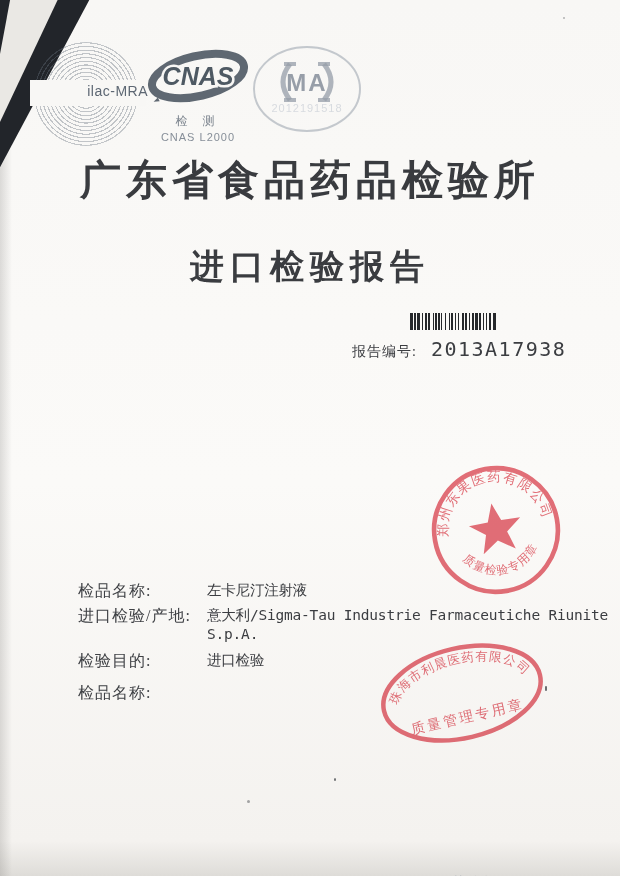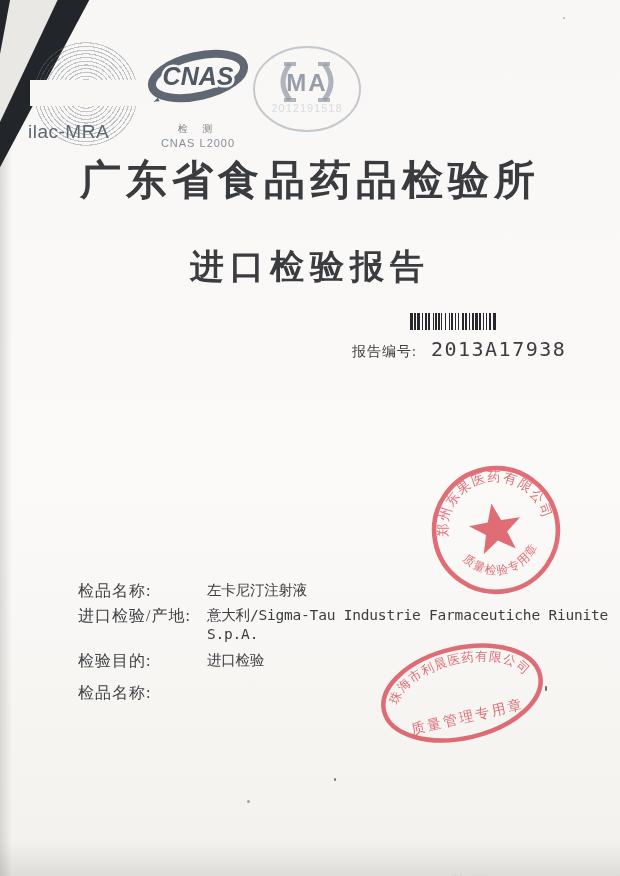--- a/index.html
+++ b/index.html
@@ -16,24 +16,24 @@
   .corner-sliver{position:absolute;left:0;top:0;width:72px;height:142px;background:#eae8e4;
     clip-path:polygon(14% 0,80% 0,0 86%,0 38%);}
   .speck{position:absolute;border-radius:50%;background:#6b6d70;}
 
   
   .ilac{position:absolute;left:34px;top:42px;width:104px;height:104px;}
   .ilac .rings{position:absolute;inset:0;border-radius:50%;
     background:repeating-radial-gradient(circle at 50% 50%,
       rgba(102,112,124,0) 0 2.6px, rgba(102,112,124,.38) 2.6px 3.7px);}
   .ilac .band{position:absolute;left:-4px;right:-8px;top:38px;height:26px;background:#f8f7f5;}
-  .ilac .txt{position:absolute;left:-6px;right:-10px;top:41px;text-align:left;
-    font-family:"Liberation Sans","DejaVu Sans",sans-serif;font-size:19px;color:#5d6773;letter-spacing:.5px;margin-top:38px;}
+  .ilac .txt{position:absolute;left:-6px;right:-10px;top:41px;text-align:right;
+    font-family:"Liberation Sans","DejaVu Sans",sans-serif;font-size:14px;color:#5d6773;letter-spacing:.5px;}
   .cnas{position:absolute;left:146px;top:46px;width:104px;text-align:center;}
-  .cnas .sub1{font-size:10px;color:#7d858f;letter-spacing:6px;margin-top:12px;}
+  .cnas .sub1{font-size:12px;color:#7d858f;letter-spacing:6px;margin-top:3px;}
   .cnas .sub2{font-family:"Liberation Sans","DejaVu Sans",sans-serif;font-size:11px;color:#868e98;letter-spacing:1px;margin-top:1px;}
   .cma{position:absolute;left:250px;top:42px;width:114px;height:94px;}
 
   
   .org-title{position:absolute;left:0;top:153px;width:100%;text-align:center;
     font-size:41px;font-weight:bold;letter-spacing:5px;color:#393b3f;}
   .doc-title{position:absolute;left:0;top:244px;width:100%;text-align:center;
     font-size:34px;font-weight:bold;letter-spacing:6px;color:#3a3c40;}
 
   

